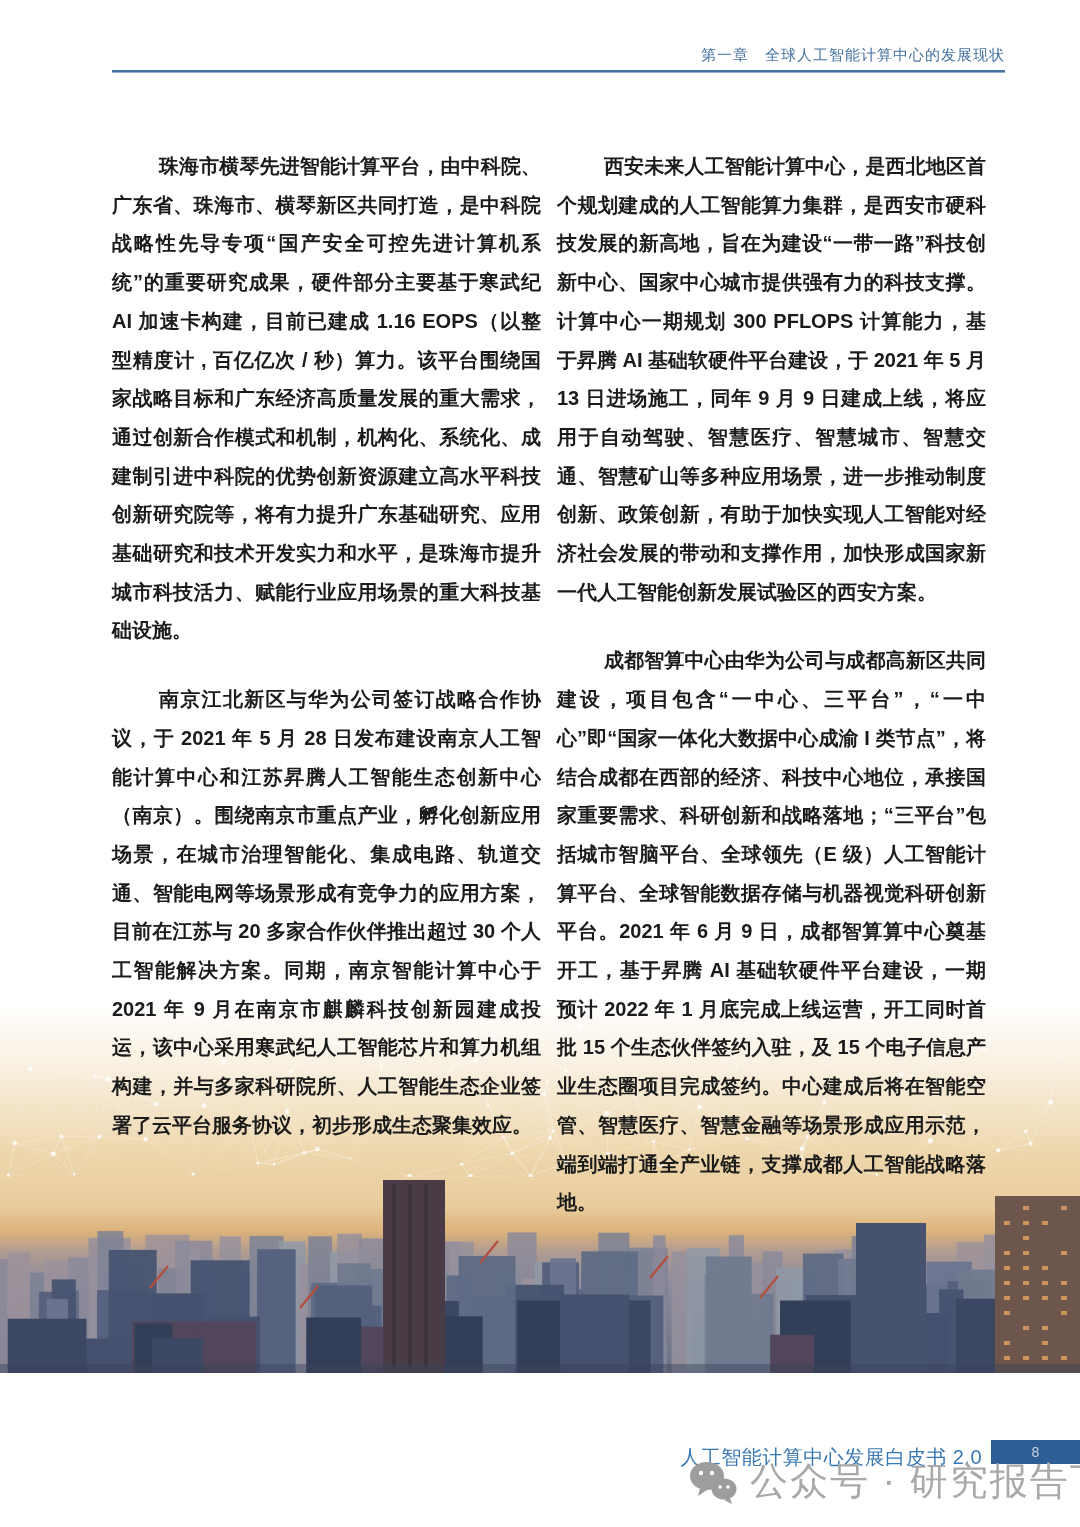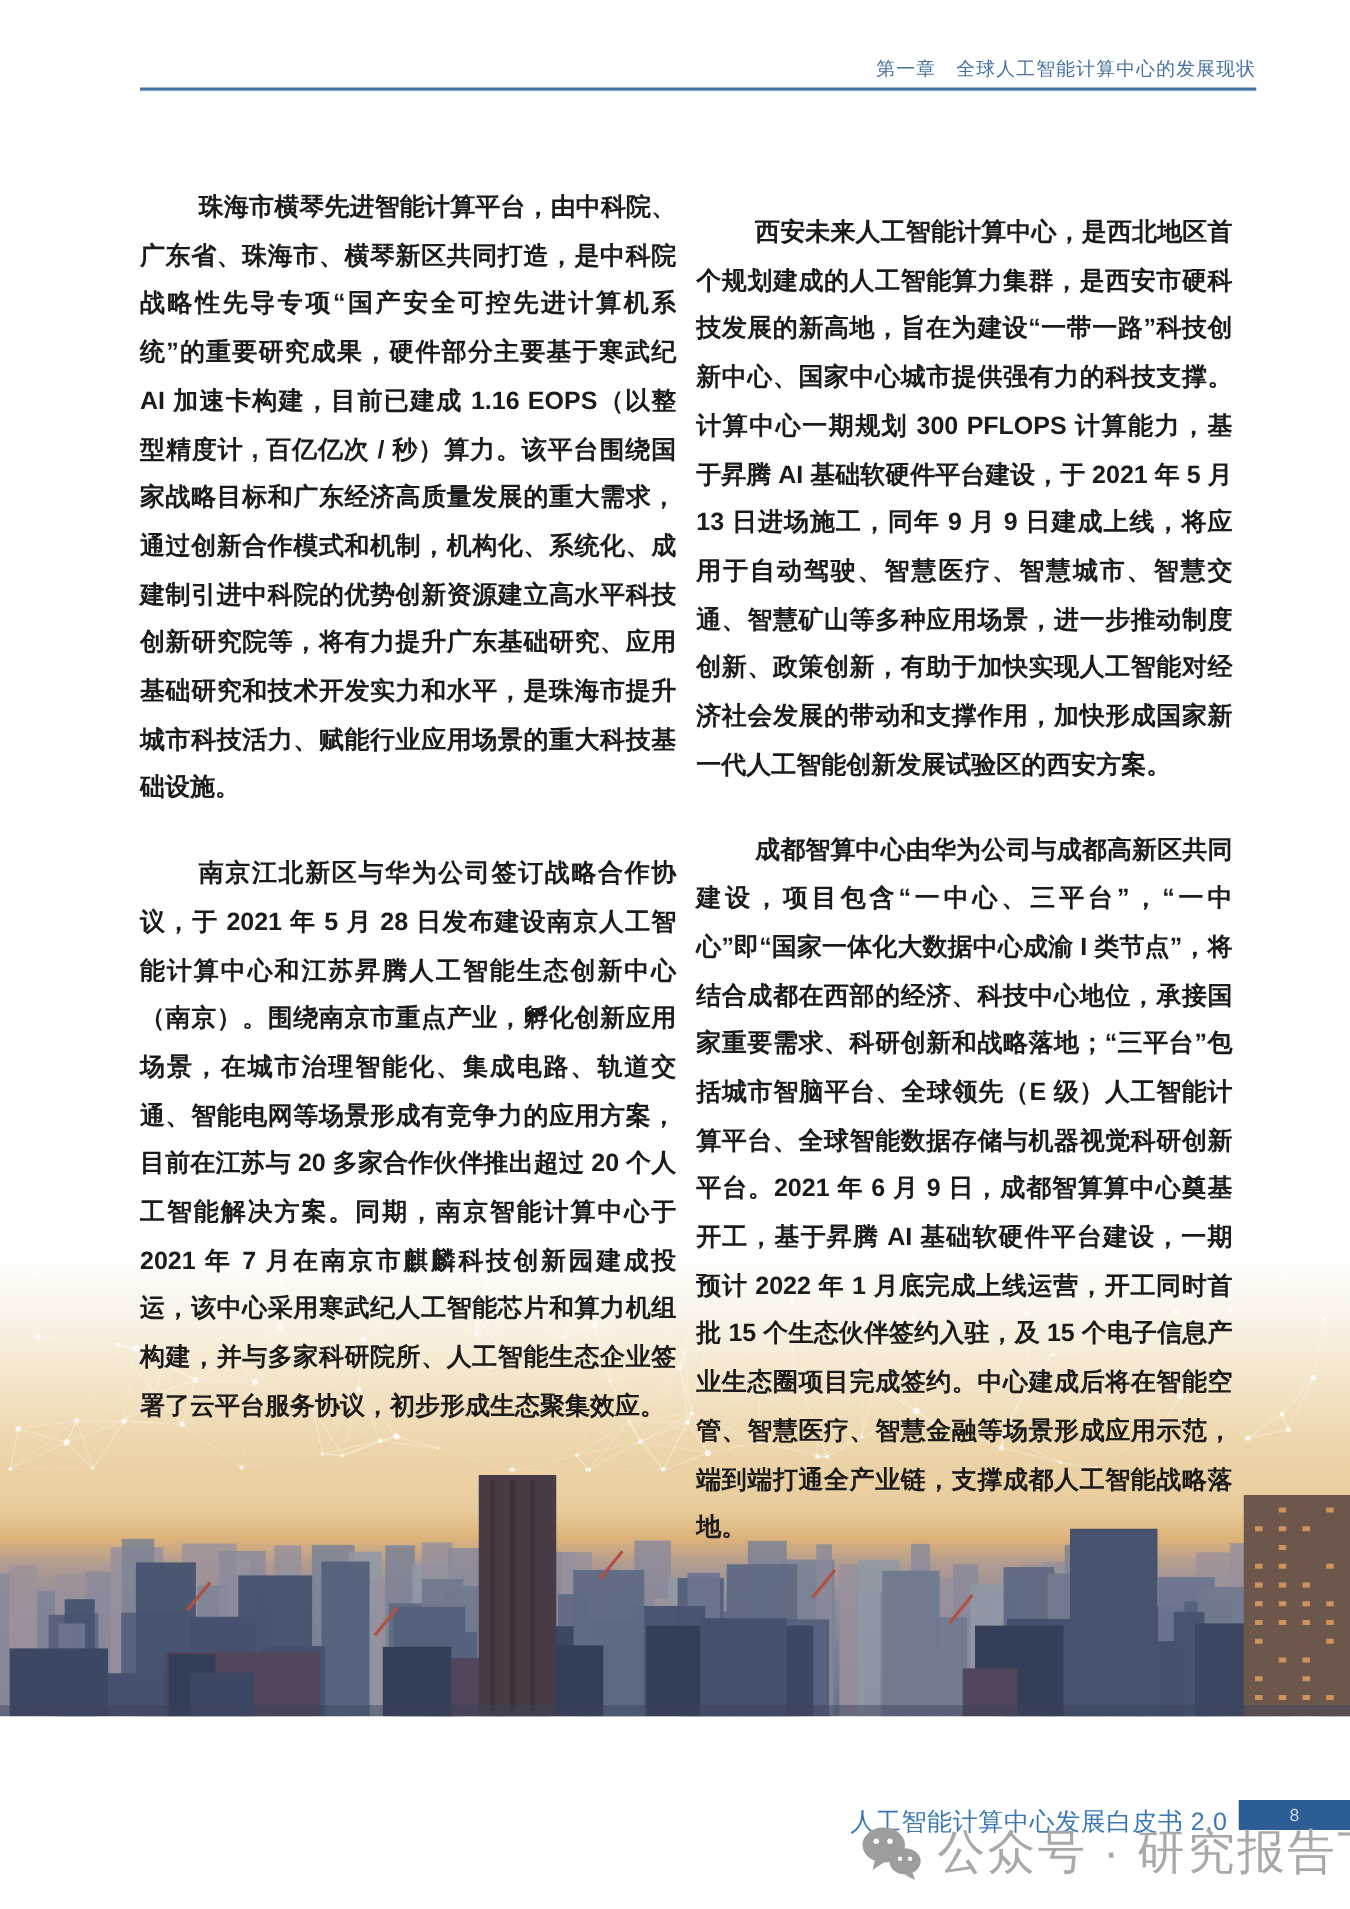--- a/index.html
+++ b/index.html
@@ -30,21 +30,21 @@
   .art svg{position:absolute;left:0;display:block;}
   #plexus{top:0;}
   #skyline{bottom:0;}
   
   .col{
     position:absolute;top:147px;width:429px;z-index:2;
     font-size:20px;line-height:38.7px;color:#1b1b1b;
     text-align:justify;text-justify:inter-ideograph;font-weight:bold;
   }
   .col-left{left:112px;}
-  .col-right{left:557px;margin-top:20px;}
+  .col-right{left:557px;}
   .col p{margin:0;text-indent:2.35em;}
   .col p + p{margin-top:30px;}
   
   .footer-title{
     position:absolute;top:1444px;right:118px;z-index:3;
     font-size:20px;color:#3a78b5;letter-spacing:0.5px;
   }
   .page-box{
     position:absolute;top:1440px;left:991px;width:89px;height:24px;z-index:3;
     background:#2d5d95;color:#c9d3e2;font-size:14px;line-height:24px;text-align:center;
@@ -737,21 +737,21 @@
         <line x1="480" y1="95" x2="498" y2="73" stroke="#b2503f" stroke-width="2.4"></line>
         <line x1="650" y1="110" x2="668" y2="88" stroke="#b2503f" stroke-width="2.4"></line>
         <line x1="760" y1="130" x2="778" y2="108" stroke="#b2503f" stroke-width="2.4"></line>
         <line x1="300" y1="140" x2="318" y2="118" stroke="#b2503f" stroke-width="2.4"></line>
         <rect x="0" y="196" width="1080" height="9" fill="#39435c" opacity="0.45"></rect>
       </svg>
   </div>
 
   <div class="col col-left">
     <p>珠海市横琴先进智能计算平台，由中科院、广东省、珠海市、横琴新区共同打造，是中科院战略性先导专项“国产安全可控先进计算机系统”的重要研究成果，硬件部分主要基于寒武纪 AI 加速卡构建，目前已建成 1.16 EOPS（以整型精度计 , 百亿亿次 / 秒）算力。该平台围绕国家战略目标和广东经济高质量发展的重大需求，通过创新合作模式和机制，机构化、系统化、成建制引进中科院的优势创新资源建立高水平科技创新研究院等，将有力提升广东基础研究、应用基础研究和技术开发实力和水平，是珠海市提升城市科技活力、赋能行业应用场景的重大科技基础设施。</p>
-    <p>南京江北新区与华为公司签订战略合作协议，于 2021 年 5 月 28 日发布建设南京人工智能计算中心和江苏昇腾人工智能生态创新中心（南京）。围绕南京市重点产业，孵化创新应用场景，在城市治理智能化、集成电路、轨道交通、智能电网等场景形成有竞争力的应用方案，目前在江苏与 20 多家合作伙伴推出超过 20 个人工智能解决方案。同期，南京智能计算中心于 2021 年 7 月在南京市麒麟科技创新园建成投运，该中心采用寒武纪人工智能芯片和算力机组构建，并与多家科研院所、人工智能生态企业签署了云平台服务协议，初步形成生态聚集效应。</p>
+    <p>南京江北新区与华为公司签订战略合作协议，于 2021 年 5 月 28 日发布建设南京人工智能计算中心和江苏昇腾人工智能生态创新中心（南京）。围绕南京市重点产业，孵化创新应用场景，在城市治理智能化、集成电路、轨道交通、智能电网等场景形成有竞争力的应用方案，目前在江苏与 20 多家合作伙伴推出超过 30 个人工智能解决方案。同期，南京智能计算中心于 2021 年 9 月在南京市麒麟科技创新园建成投运，该中心采用寒武纪人工智能芯片和算力机组构建，并与多家科研院所、人工智能生态企业签署了云平台服务协议，初步形成生态聚集效应。</p>
   </div>
 
   <div class="col col-right">
     <p>西安未来人工智能计算中心，是西北地区首个规划建成的人工智能算力集群，是西安市硬科技发展的新高地，旨在为建设“一带一路”科技创新中心、国家中心城市提供强有力的科技支撑。计算中心一期规划 300 PFLOPS 计算能力，基于昇腾 AI 基础软硬件平台建设，于 2021 年 5 月 13 日进场施工，同年 9 月 9 日建成上线，将应用于自动驾驶、智慧医疗、智慧城市、智慧交通、智慧矿山等多种应用场景，进一步推动制度创新、政策创新，有助于加快实现人工智能对经济社会发展的带动和支撑作用，加快形成国家新一代人工智能创新发展试验区的西安方案。</p>
     <p>成都智算中心由华为公司与成都高新区共同建设，项目包含“一中心、三平台”，“一中心”即“国家一体化大数据中心成渝 I 类节点”，将结合成都在西部的经济、科技中心地位，承接国家重要需求、科研创新和战略落地；“三平台”包括城市智脑平台、全球领先（E 级）人工智能计算平台、全球智能数据存储与机器视觉科研创新平台。2021 年 6 月 9 日，成都智算算中心奠基开工，基于昇腾 AI 基础软硬件平台建设，一期预计 2022 年 1 月底完成上线运营，开工同时首批 15 个生态伙伴签约入驻，及 15 个电子信息产业生态圈项目完成签约。中心建成后将在智能空管、智慧医疗、智慧金融等场景形成应用示范，端到端打通全产业链，支撑成都人工智能战略落地。</p>
   </div>
 
   <div class="footer-title">人工智能计算中心发展白皮书 2.0</div>
   <div class="page-box">
     <span>8</span>

